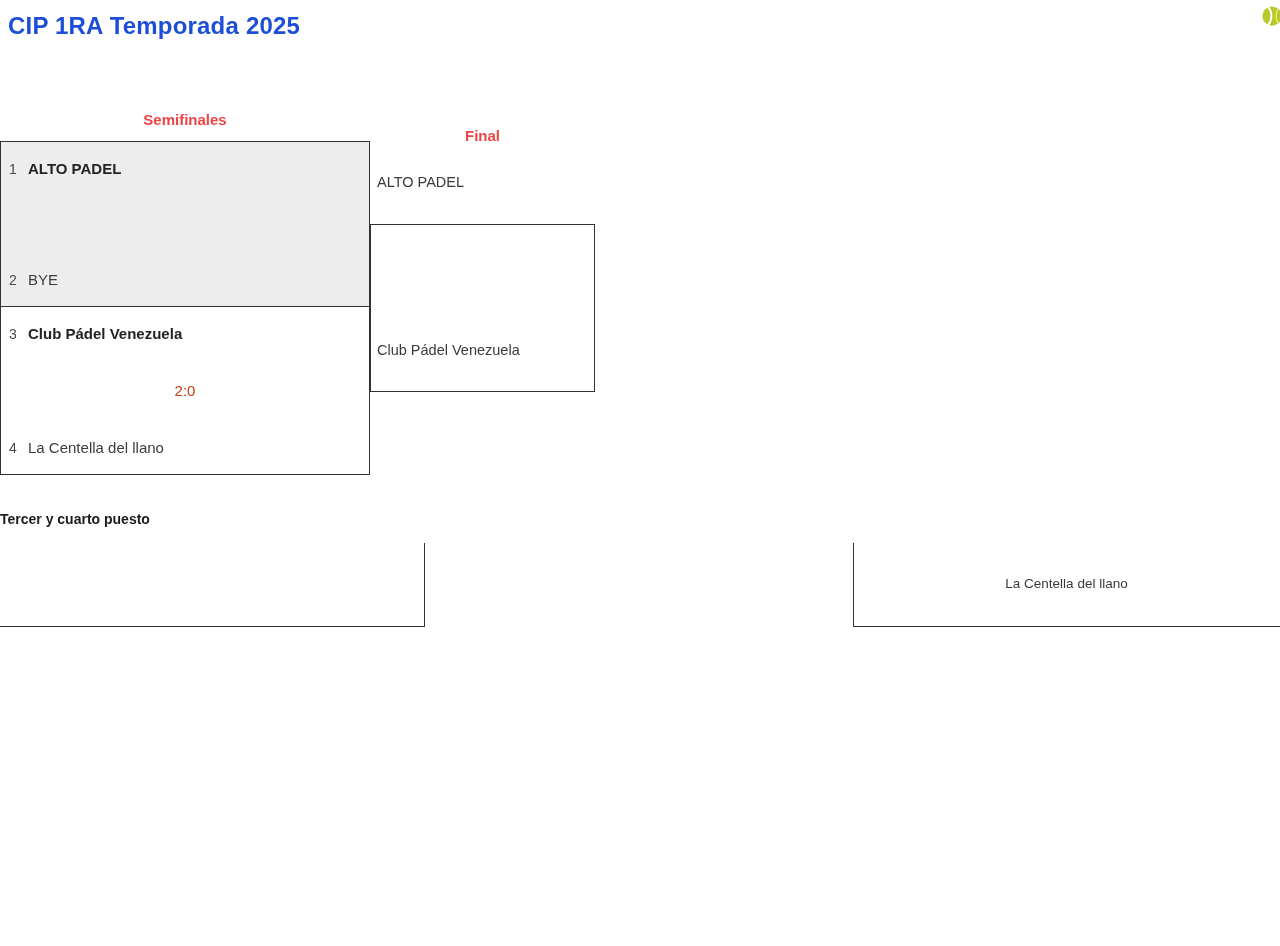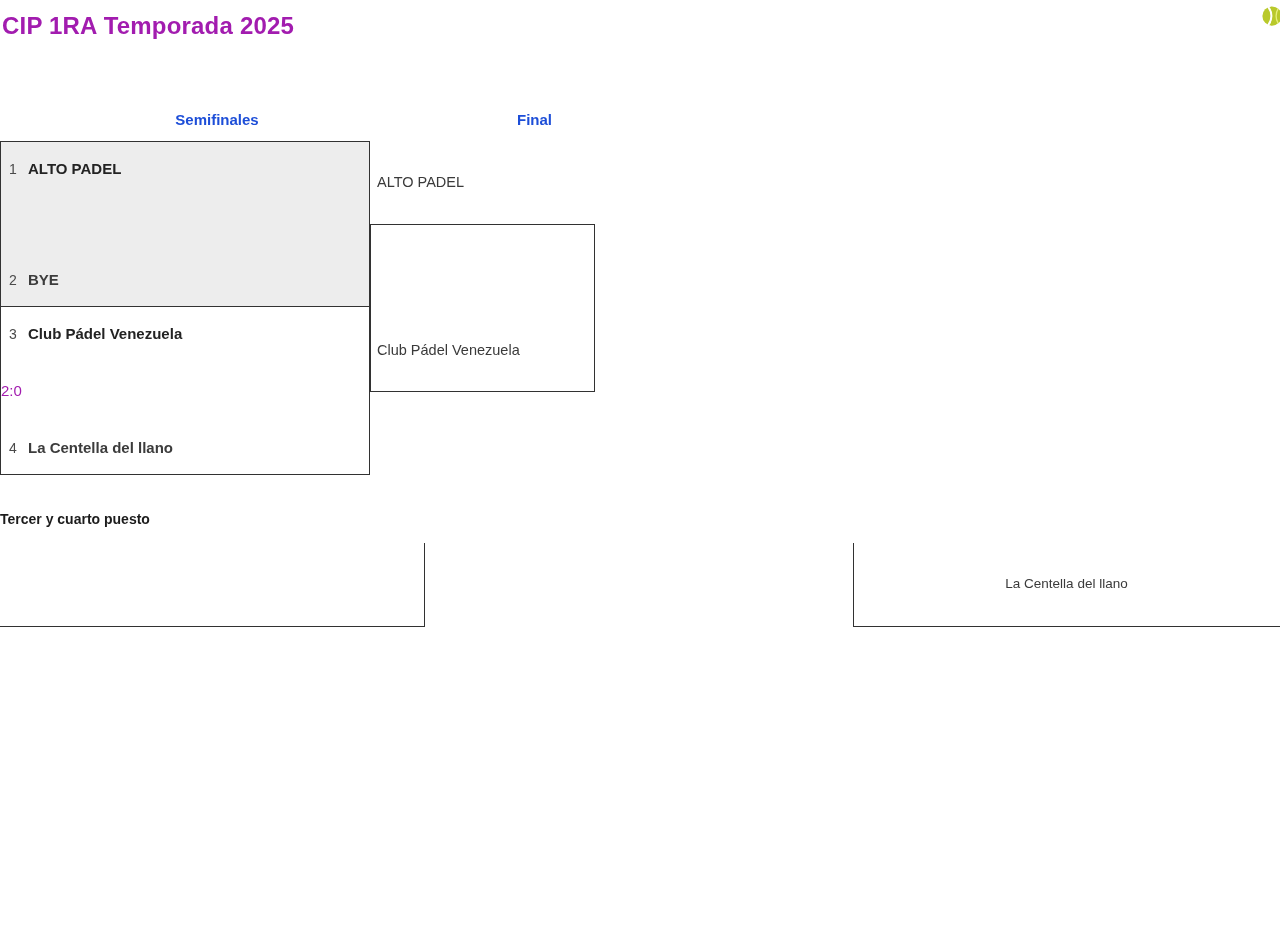--- a/index.html
+++ b/index.html
@@ -11,50 +11,49 @@
   .page {
     position: relative;
     width: 1280px;
     height: 946px;
     overflow: hidden;
     background: #ffffff;
   }
   
   .title-line {
     position: absolute;
-    left: 2px;
+    left: 8px;
     font-size: 24px;
     font-weight: bold;
-    color: #a21caf;
+    color: #1d4ed8;
     letter-spacing: 0.2px;
     white-space: nowrap;
   }
   .title-line.l1 { top: 12px; }
   .title-line.l2 { top: 45px; }
 
   .ball-icon {
     position: absolute;
     left: 1261px;
     top: 5px;
     width: 22px;
     height: 22px;
   }
 
   
   .col-header {
     position: absolute;
     top: 111px;
     font-size: 15px;
     font-weight: bold;
-    color: #1d4ed8;
+    color: #ef4444;
     text-align: center;
-    padding-left: 32px;
   }
   .col-header.semis { left: 0; width: 370px; }
-  .col-header.final { left: 390px; width: 225px; }
+  .col-header.final { left: 370px; width: 225px; margin-top: 16px; }
 
   
   .match-box {
     position: absolute;
     box-sizing: border-box;
     border: 1.5px solid #323232;
     background: #ffffff;
   }
   .match-box.highlight { background: #ededed; }
   .match-box.sf1 { left: 0; top: 141px; width: 370px; height: 166px; }
@@ -77,32 +76,31 @@
   .seed {
     width: 19px;
     flex: 0 0 19px;
     font-size: 14px;
     color: #4a4a4a;
   }
   .team {
     font-size: 15px;
     color: #3c3c3c;
     white-space: nowrap;
-    font-weight: bold;
   }
   .team.winner { font-weight: bold; color: #232323; }
   .score {
     position: absolute;
     left: 0;
     width: 100%;
     top: 50%;
     transform: translateY(-50%);
-    text-align: left;
+    text-align: center;
     font-size: 15px;
-    color: #a21caf;
+    color: #c2410c;
   }
 
   
   .advancer {
     position: absolute;
     left: 377px;
     font-size: 14.5px;
     color: #3a3a3a;
     white-space: nowrap;
   }

